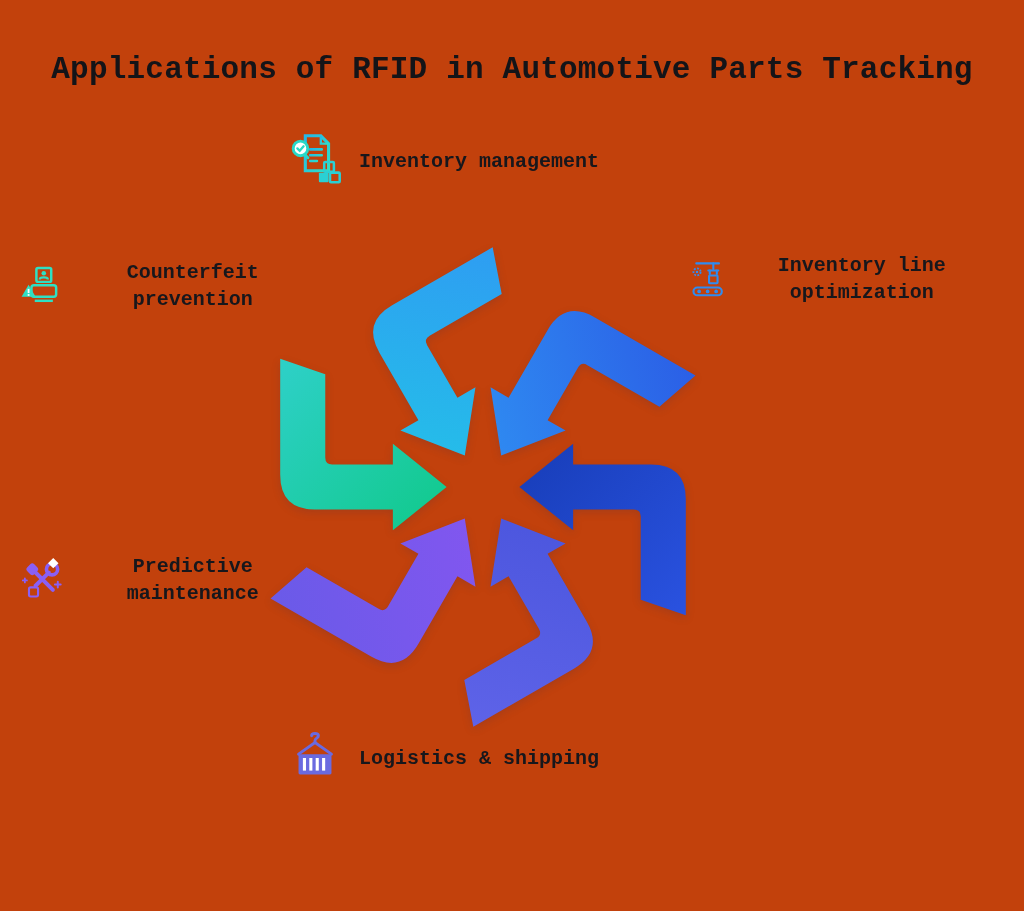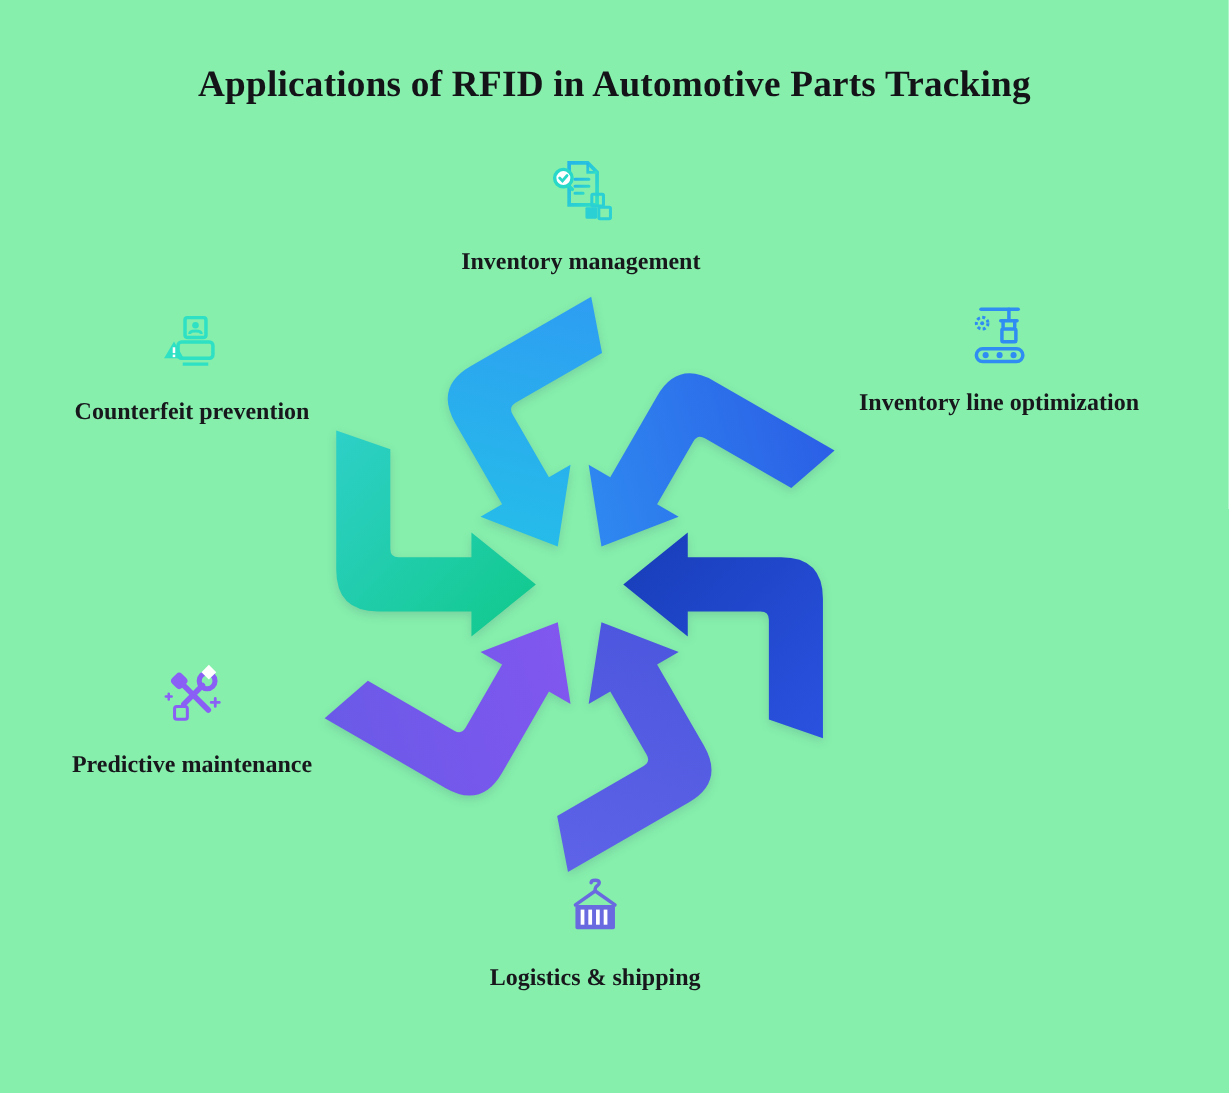--- a/index.html
+++ b/index.html
@@ -1,35 +1,35 @@
 <!DOCTYPE html>
 <html><head>
 <meta charset="utf-8">
 <style>
   html,body{margin:0;padding:0;background:#ffffff;}
   .canvas{
     position:relative;
     width:1024px;height:911px;
-    background:#86efac;
-    font-family:Liberation Serif, serif;
+    background:#c2410c;
+    font-family:Liberation Mono, monospace;
     overflow:hidden;
   }
   .title{
     position:absolute;
     left:0;right:0;top:52px;
     text-align:center;
     font-size:31px;
     font-weight:800;
     letter-spacing:.2px;
     color:#141418;
   }
   .item{
     position:absolute;
     display:flex;
-    flex-direction:column;
+    flex-direction:row;
     align-items:center;
     gap:13px;
     text-align:center;
   }
   .item .label{
     font-size:20px;
     font-weight:700;
     color:#17171c;
     line-height:1.35;
     white-space:pre-line;
@@ -119,21 +119,21 @@
       <circle cx="20" cy="49.5" r="2.6" fill="#2e8cf2"></circle>
       <circle cx="32" cy="49.5" r="2.6" fill="#2e8cf2"></circle>
       <circle cx="44" cy="49.5" r="2.6" fill="#2e8cf2"></circle>
       <circle cx="17" cy="22" r="5" fill="none" stroke="#2e8cf2" stroke-width="2.6" stroke-dasharray="2.6 2"></circle>
       <circle cx="17" cy="22" r="1.7" fill="#2e8cf2"></circle>
     </svg>
     <div class="label">Inventory line optimization</div>
   </div>
 
 
-  <div class="item" style="left:296px; top:727px; width:400px;">
+  <div class="item" style="left:284px; top:727px; width:400px;">
     <svg class="icon" width="62" height="62" viewBox="0 0 64 64">
       <g stroke="#6a6ae0" fill="none" stroke-width="3" stroke-linecap="round">
         <path d="M32 16 v-2 c0 -2.5 3.5 -2.5 3.5 -5 c0 -3 -7 -3 -7 0"></path>
         <path d="M15 28 L32 16 L49 28"></path>
       </g>
       <rect x="15" y="28" width="34" height="21" rx="1.5" fill="#6a6ae0"></rect>
       <rect x="19.5" y="32" width="3.2" height="13" fill="#ffffff"></rect>
       <rect x="26.1" y="32" width="3.2" height="13" fill="#ffffff"></rect>
       <rect x="32.7" y="32" width="3.2" height="13" fill="#ffffff"></rect>
       <rect x="39.3" y="32" width="3.2" height="13" fill="#ffffff"></rect>

